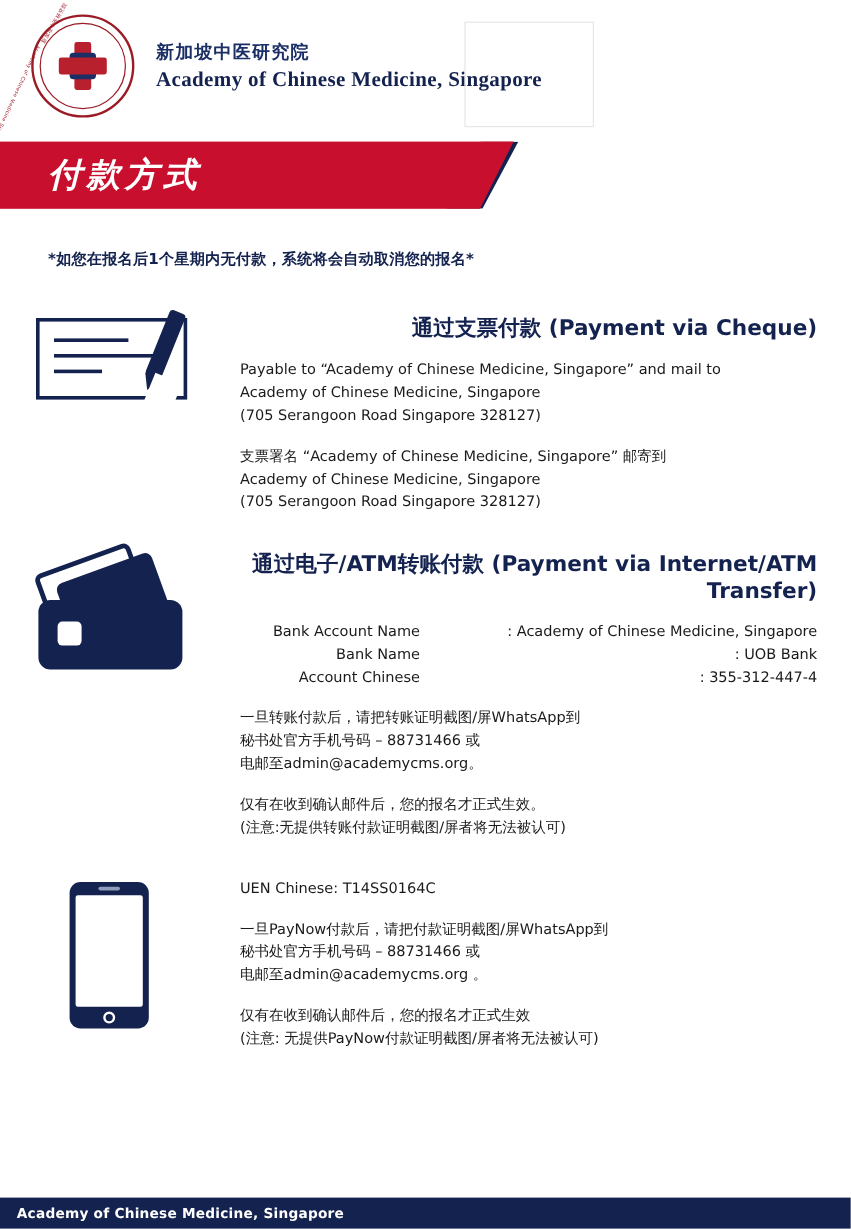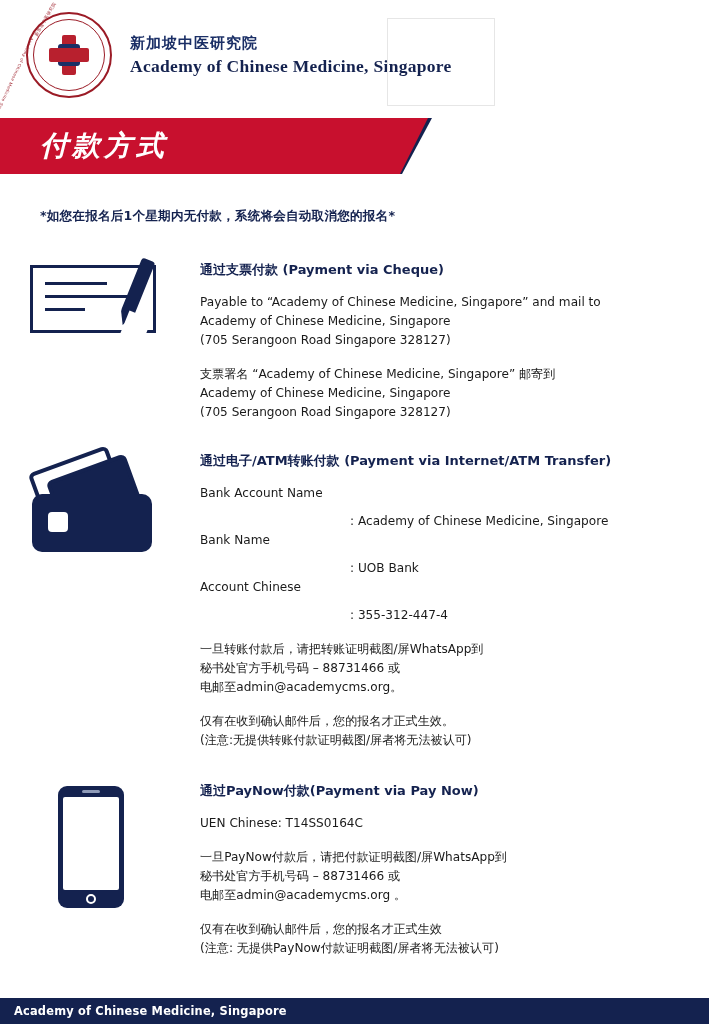--- a/index.html
+++ b/index.html
@@ -173,43 +173,45 @@
     width: 170px;
     flex: 0 0 170px;
     padding-top: 6px;
   }
   .body-col {
     flex: 1 1 auto;
     padding-top: 2px;
   }
   .sec-head {
     font-family: "DejaVu Sans", sans-serif;
-    font-size: 13px;
+    font-size: 18px;
     font-weight: bold;
     color: #14224f;
     margin-bottom: 14px;
+    text-align: right;
   }
   .para {
     font-family: "DejaVu Sans", sans-serif;
     font-size: 12.1px;
     line-height: 19px;
     color: #1a1a1a;
     margin: 0 0 15px 0;
   }
   .para.tight { margin-bottom: 0; }
 
   .kv {
     font-family: "DejaVu Sans", sans-serif;
     font-size: 12.1px;
     line-height: 19px;
     color: #1a1a1a;
     display: flex;
+    text-align: right;
   }
   .kv .k { width: 150px; flex: 0 0 150px; }
-  .kv .v { flex: 1 1 auto; margin-top: 28px; }
+  .kv .v { flex: 1 1 auto; }
   .kv-block { margin-bottom: 15px; }
 
   
   .cheque-icon {
     width: 126px; height: 68px;
     border: 3px solid #14224f;
     position: relative;
     background: #ffffff;
   }
   .cheque-icon .line {
@@ -420,21 +422,20 @@
 
 <div class="section s3">
   <div class="icon-col">
     <div class="phone-icon">
       <div class="speaker"></div>
       <div class="screen"></div>
       <div class="btn"></div>
     </div>
   </div>
   <div class="body-col">
-    <div class="sec-head">通过PayNow付款(Payment via Pay Now)</div>
     <p class="para">UEN Chinese: T14SS0164C</p>
     <p class="para" style="white-space:pre-line">一旦PayNow付款后，请把付款证明截图/屏WhatsApp到
 秘书处官方手机号码 – 88731466 或
 电邮至admin@academycms.org 。</p>
     <p class="para tight" style="white-space:pre-line">仅有在收到确认邮件后，您的报名才正式生效
 (注意: 无提供PayNow付款证明截图/屏者将无法被认可)</p>
   </div>
 </div>
 
 <div class="footer">

